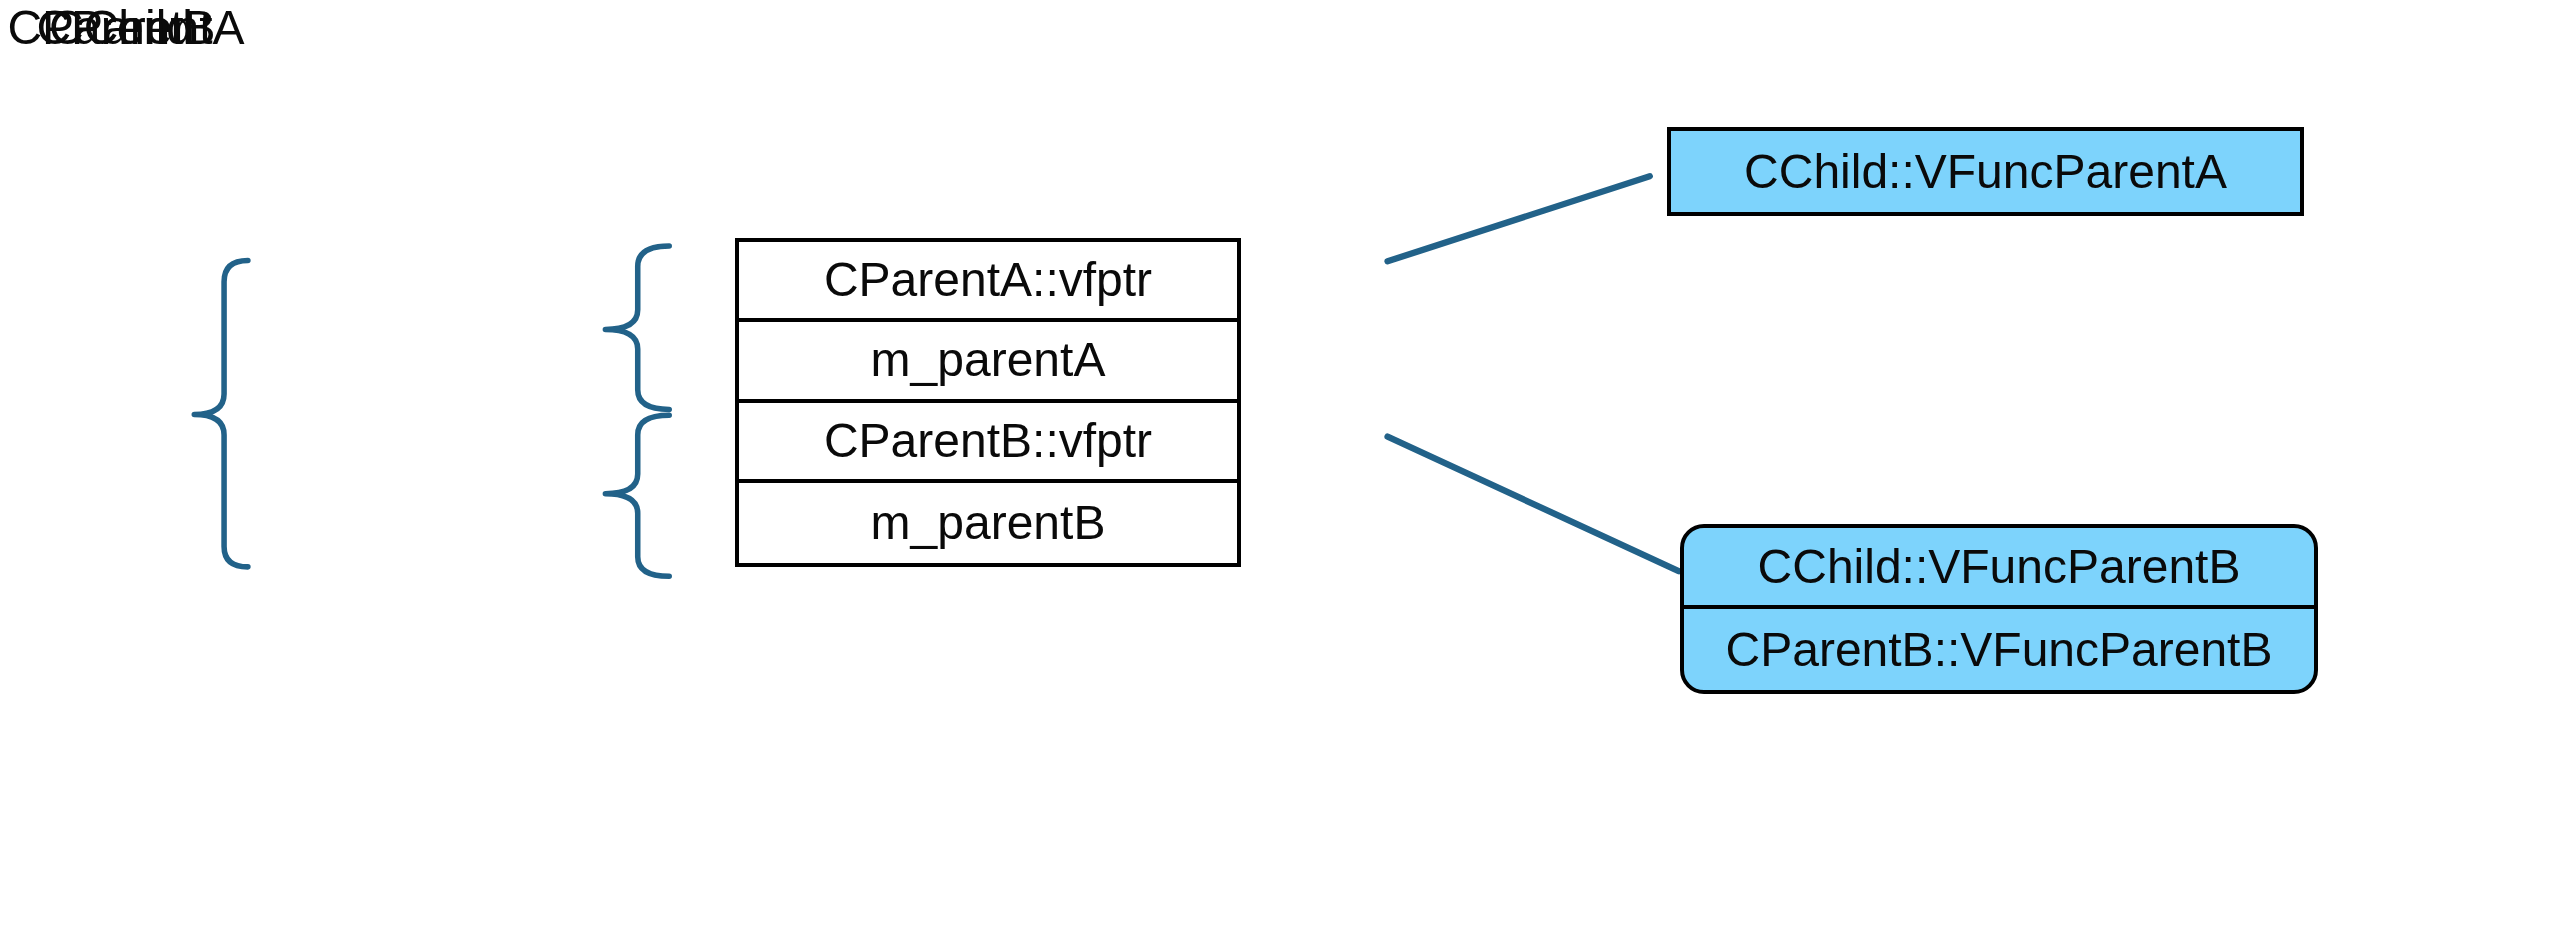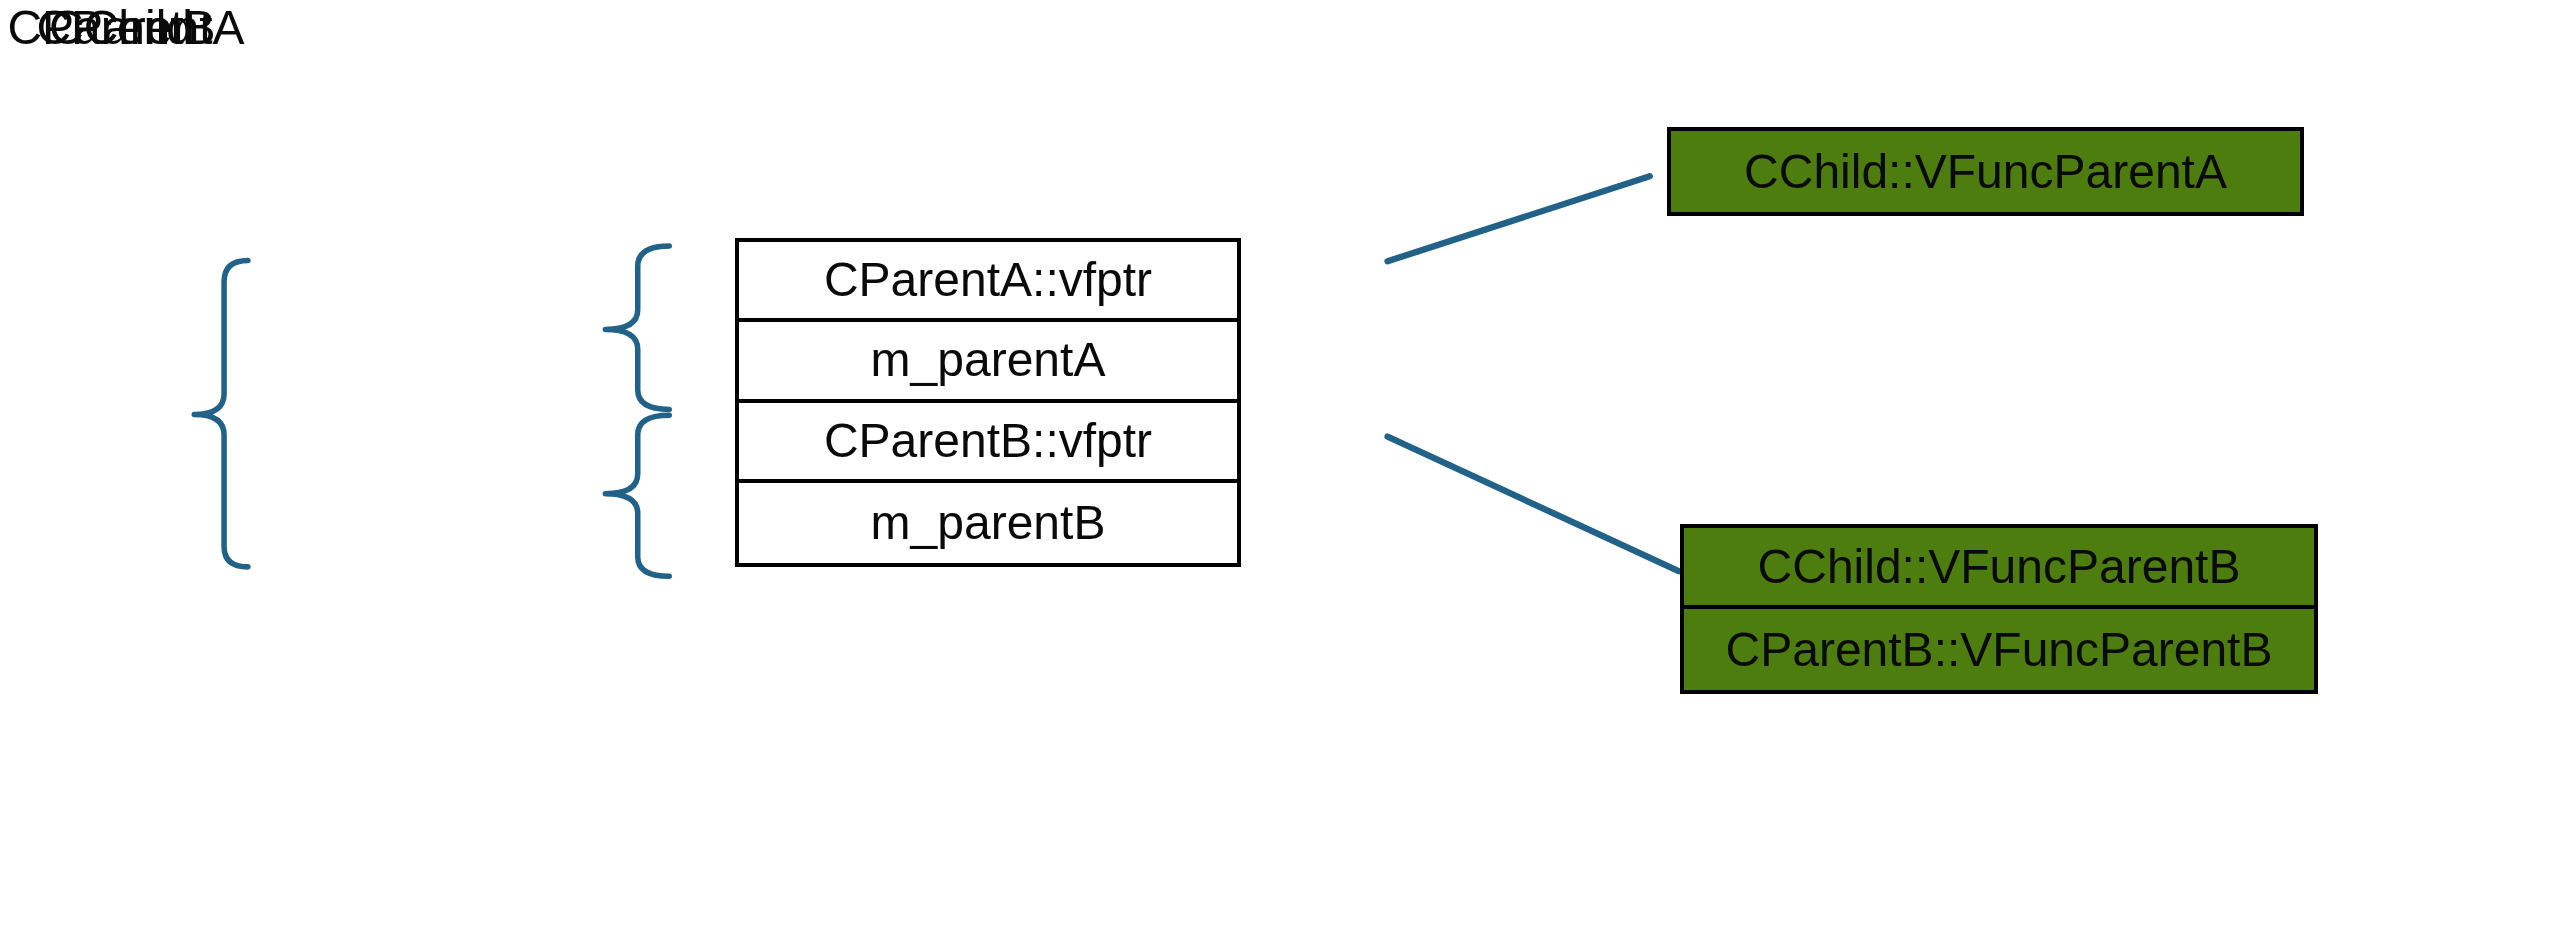--- a/index.html
+++ b/index.html
@@ -50,25 +50,25 @@
     white-space: nowrap;
     box-sizing: border-box;
   }
   .memtable .cell { border-bottom: 4.3px solid #000000; }
   .memtable .cell:last-child { border-bottom: none; }
 
   .vtable {
     position: absolute;
     box-sizing: border-box;
     border: 4.3px solid #000000;
-    background: #4d7c0f;
+    background: #7dd3fc;
     display: grid;
   }
   .vtable-a { left: 1667px; top: 127px; width: 637px; height: 89px; grid-template-rows: 1fr; }
-  .vtable-b { left: 1680px; top: 524px; width: 638px; height: 170px; grid-template-rows: repeat(2, 1fr); }
+  .vtable-b { left: 1680px; top: 524px; width: 638px; height: 170px; grid-template-rows: repeat(2, 1fr); border-radius: 24px; }
   .vtable-b .cell:first-child { border-bottom: 4.3px solid #000000; }
 </style>
 </head>
 <body>
 
 <div class="canvas">
 
   <svg class="overlay" viewBox="0 0 3026 1095" xmlns="http://www.w3.org/2000/svg">
 
     <path d="M 291 306 Q 263 306 263 331 L 263 463 Q 263 487 228 487 Q 263 487 263 511 L 263 642 Q 263 666 291 666" fill="none" stroke-width="6.5" stroke-linecap="round" stroke-linejoin="round" stroke="#226289"></path>

